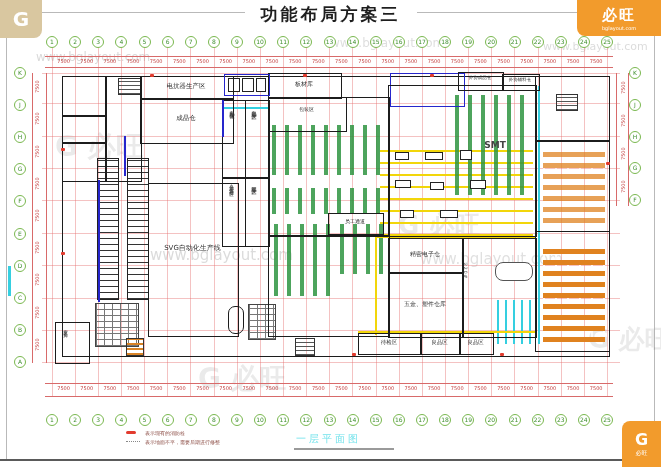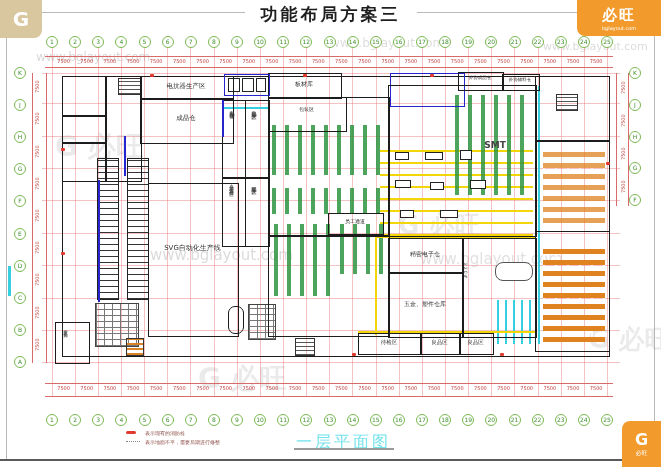--- a/index.html
+++ b/index.html
@@ -63,21 +63,21 @@
   #logo-tl{left:0;top:0;width:42px;height:38px;background:#d9c7a0;border-radius:0 0 8px 0;font-size:20px}
   #logo-tr{left:577px;top:0;width:84px;height:36px;background:#f29b2c;border-radius:0 0 0 8px;font-size:15px;letter-spacing:2px}
   #logo-tr .sub{font-size:5px;letter-spacing:0;font-weight:normal}
   #logo-br{left:622px;top:421px;width:39px;height:46px;background:#f29b2c;border-radius:8px 0 0 0;font-size:16px}
   #logo-br .sub{font-size:6px;font-weight:normal}
   
   #legend{position:absolute;left:126px;top:428px;z-index:25;font-size:5px;color:#8a4a42}
   .legrow{display:flex;align-items:center;height:9px}
   .legsym1{width:10px;height:3px;background:#e23b2e;border-radius:1.5px;margin-right:9px}
   .legsym2{width:14px;height:0;border-top:1.5px dotted #888;margin-right:5px}
-  #caption{position:absolute;left:296px;top:432px;z-index:25;color:#74e3ec;font-size:16px;letter-spacing:3px}
+  #caption{position:absolute;left:296px;top:432px;z-index:25;color:#74e3ec;font-size:10px;letter-spacing:3px}
   #caption-u{position:absolute;left:294px;top:448px;width:100px;height:2px;background:#9a9a9a;z-index:25}
 </style>
 </head>
 <body>
 
 <div id="sheet">
 
   <div class="wm-text" style="left:36px;top:50px;font-size:12px;opacity:.32">www.bglayout.com</div>
   <div class="wm-text" style="left:330px;top:36px;font-size:12px;opacity:.28">www.bglayout.com</div>
   <div class="wm-text" style="left:150px;top:246px;font-size:15px;opacity:.3">www.bglayout.com</div>

